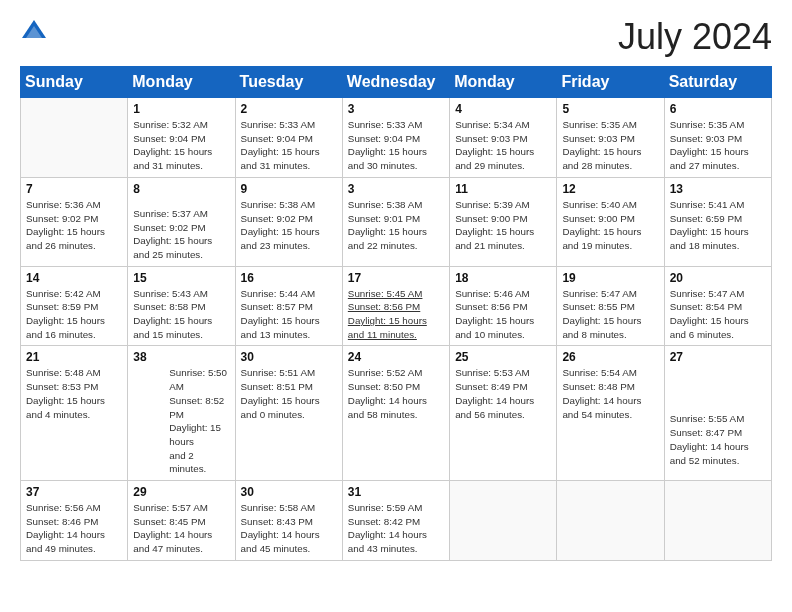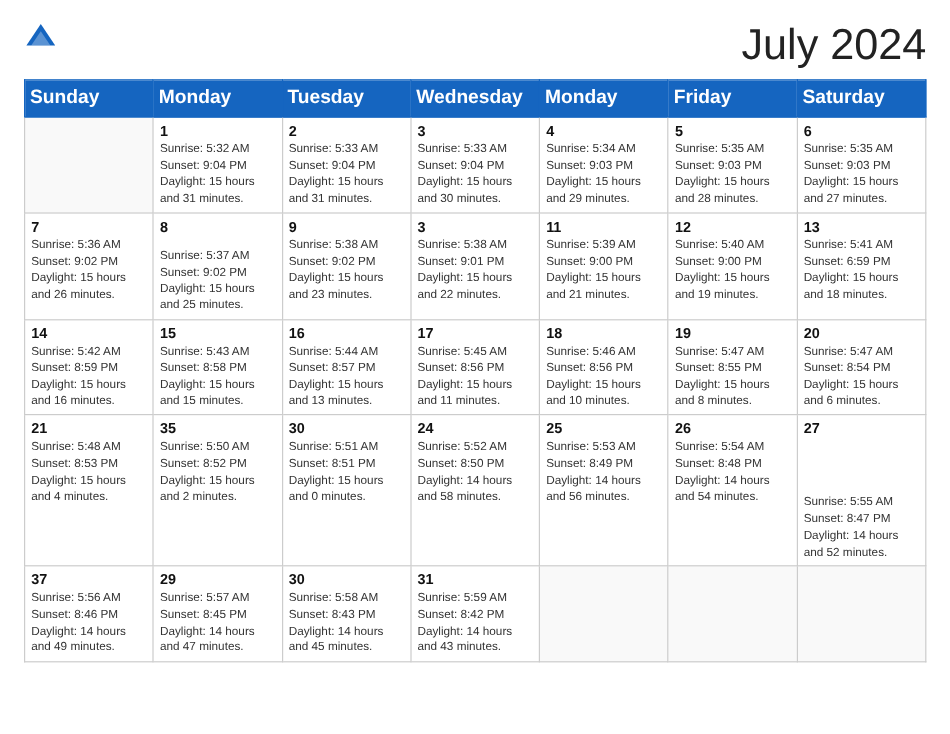--- a/index.html
+++ b/index.html
@@ -223,21 +223,21 @@
         </td>
         <td>
           <div class="day-number">16</div>
           <div class="day-info" style="white-space: pre-line;">Sunrise: 5:44 AM
 Sunset: 8:57 PM
 Daylight: 15 hours
 and 13 minutes.</div>
         </td>
         <td>
           <div class="day-number">17</div>
-          <div class="day-info" style="white-space: pre-line;">Sunrise: 5:45 AM
+          <div class="day-info" style="white-space: pre-line; text-decoration: underline;">Sunrise: 5:45 AM
 Sunset: 8:56 PM
 Daylight: 15 hours
 and 11 minutes.</div>
         </td>
         <td>
           <div class="day-number">18</div>
           <div class="day-info" style="white-space: pre-line;">Sunrise: 5:46 AM
 Sunset: 8:56 PM
 Daylight: 15 hours
 and 10 minutes.</div>
@@ -259,22 +259,22 @@
       </tr>
       <tr>
         <td>
           <div class="day-number">21</div>
           <div class="day-info" style="white-space: pre-line;">Sunrise: 5:48 AM
 Sunset: 8:53 PM
 Daylight: 15 hours
 and 4 minutes.</div>
         </td>
         <td>
-          <div class="day-number">35</div>
-          <div class="day-info" style="white-space: pre-line;">Sunrise: 5:50 AM
+          <div class="day-number">38</div>
+          <div class="day-info" style="white-space: pre-line; margin-left: 36px;">Sunrise: 5:50 AM
 Sunset: 8:52 PM
 Daylight: 15 hours
 and 2 minutes.</div>
         </td>
         <td>
           <div class="day-number">30</div>
           <div class="day-info" style="white-space: pre-line;">Sunrise: 5:51 AM
 Sunset: 8:51 PM
 Daylight: 15 hours
 and 0 minutes.</div>

